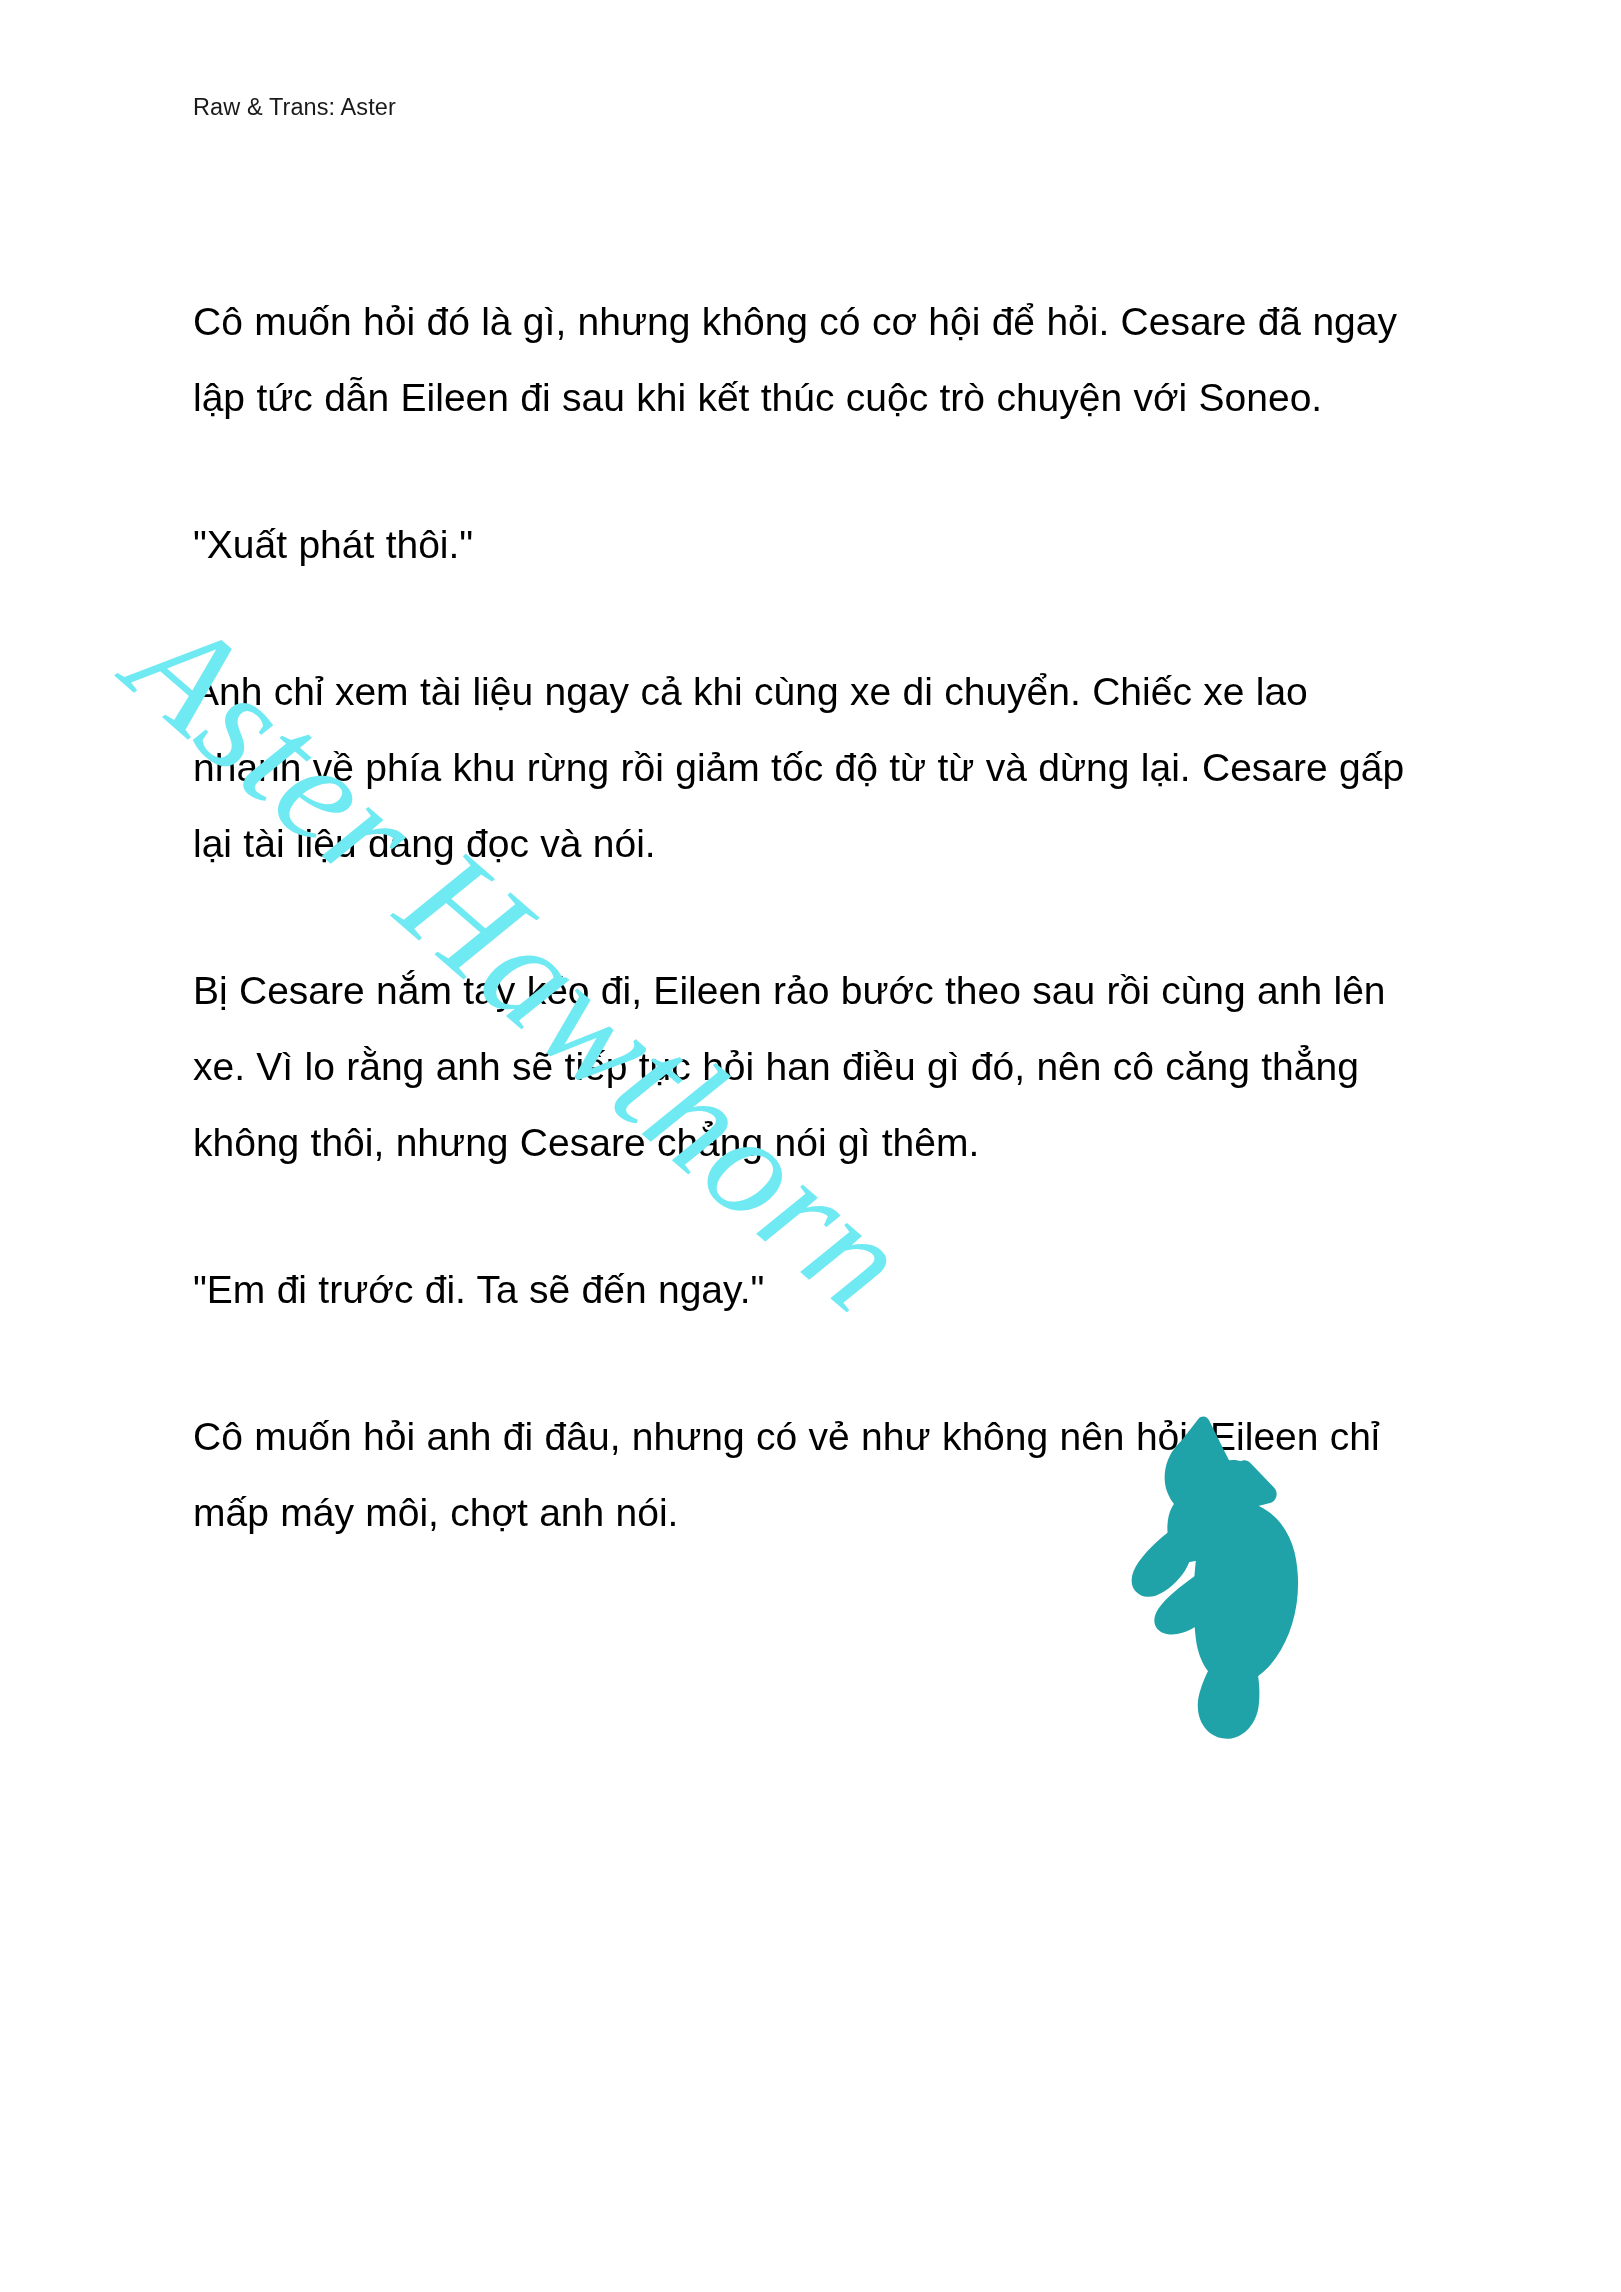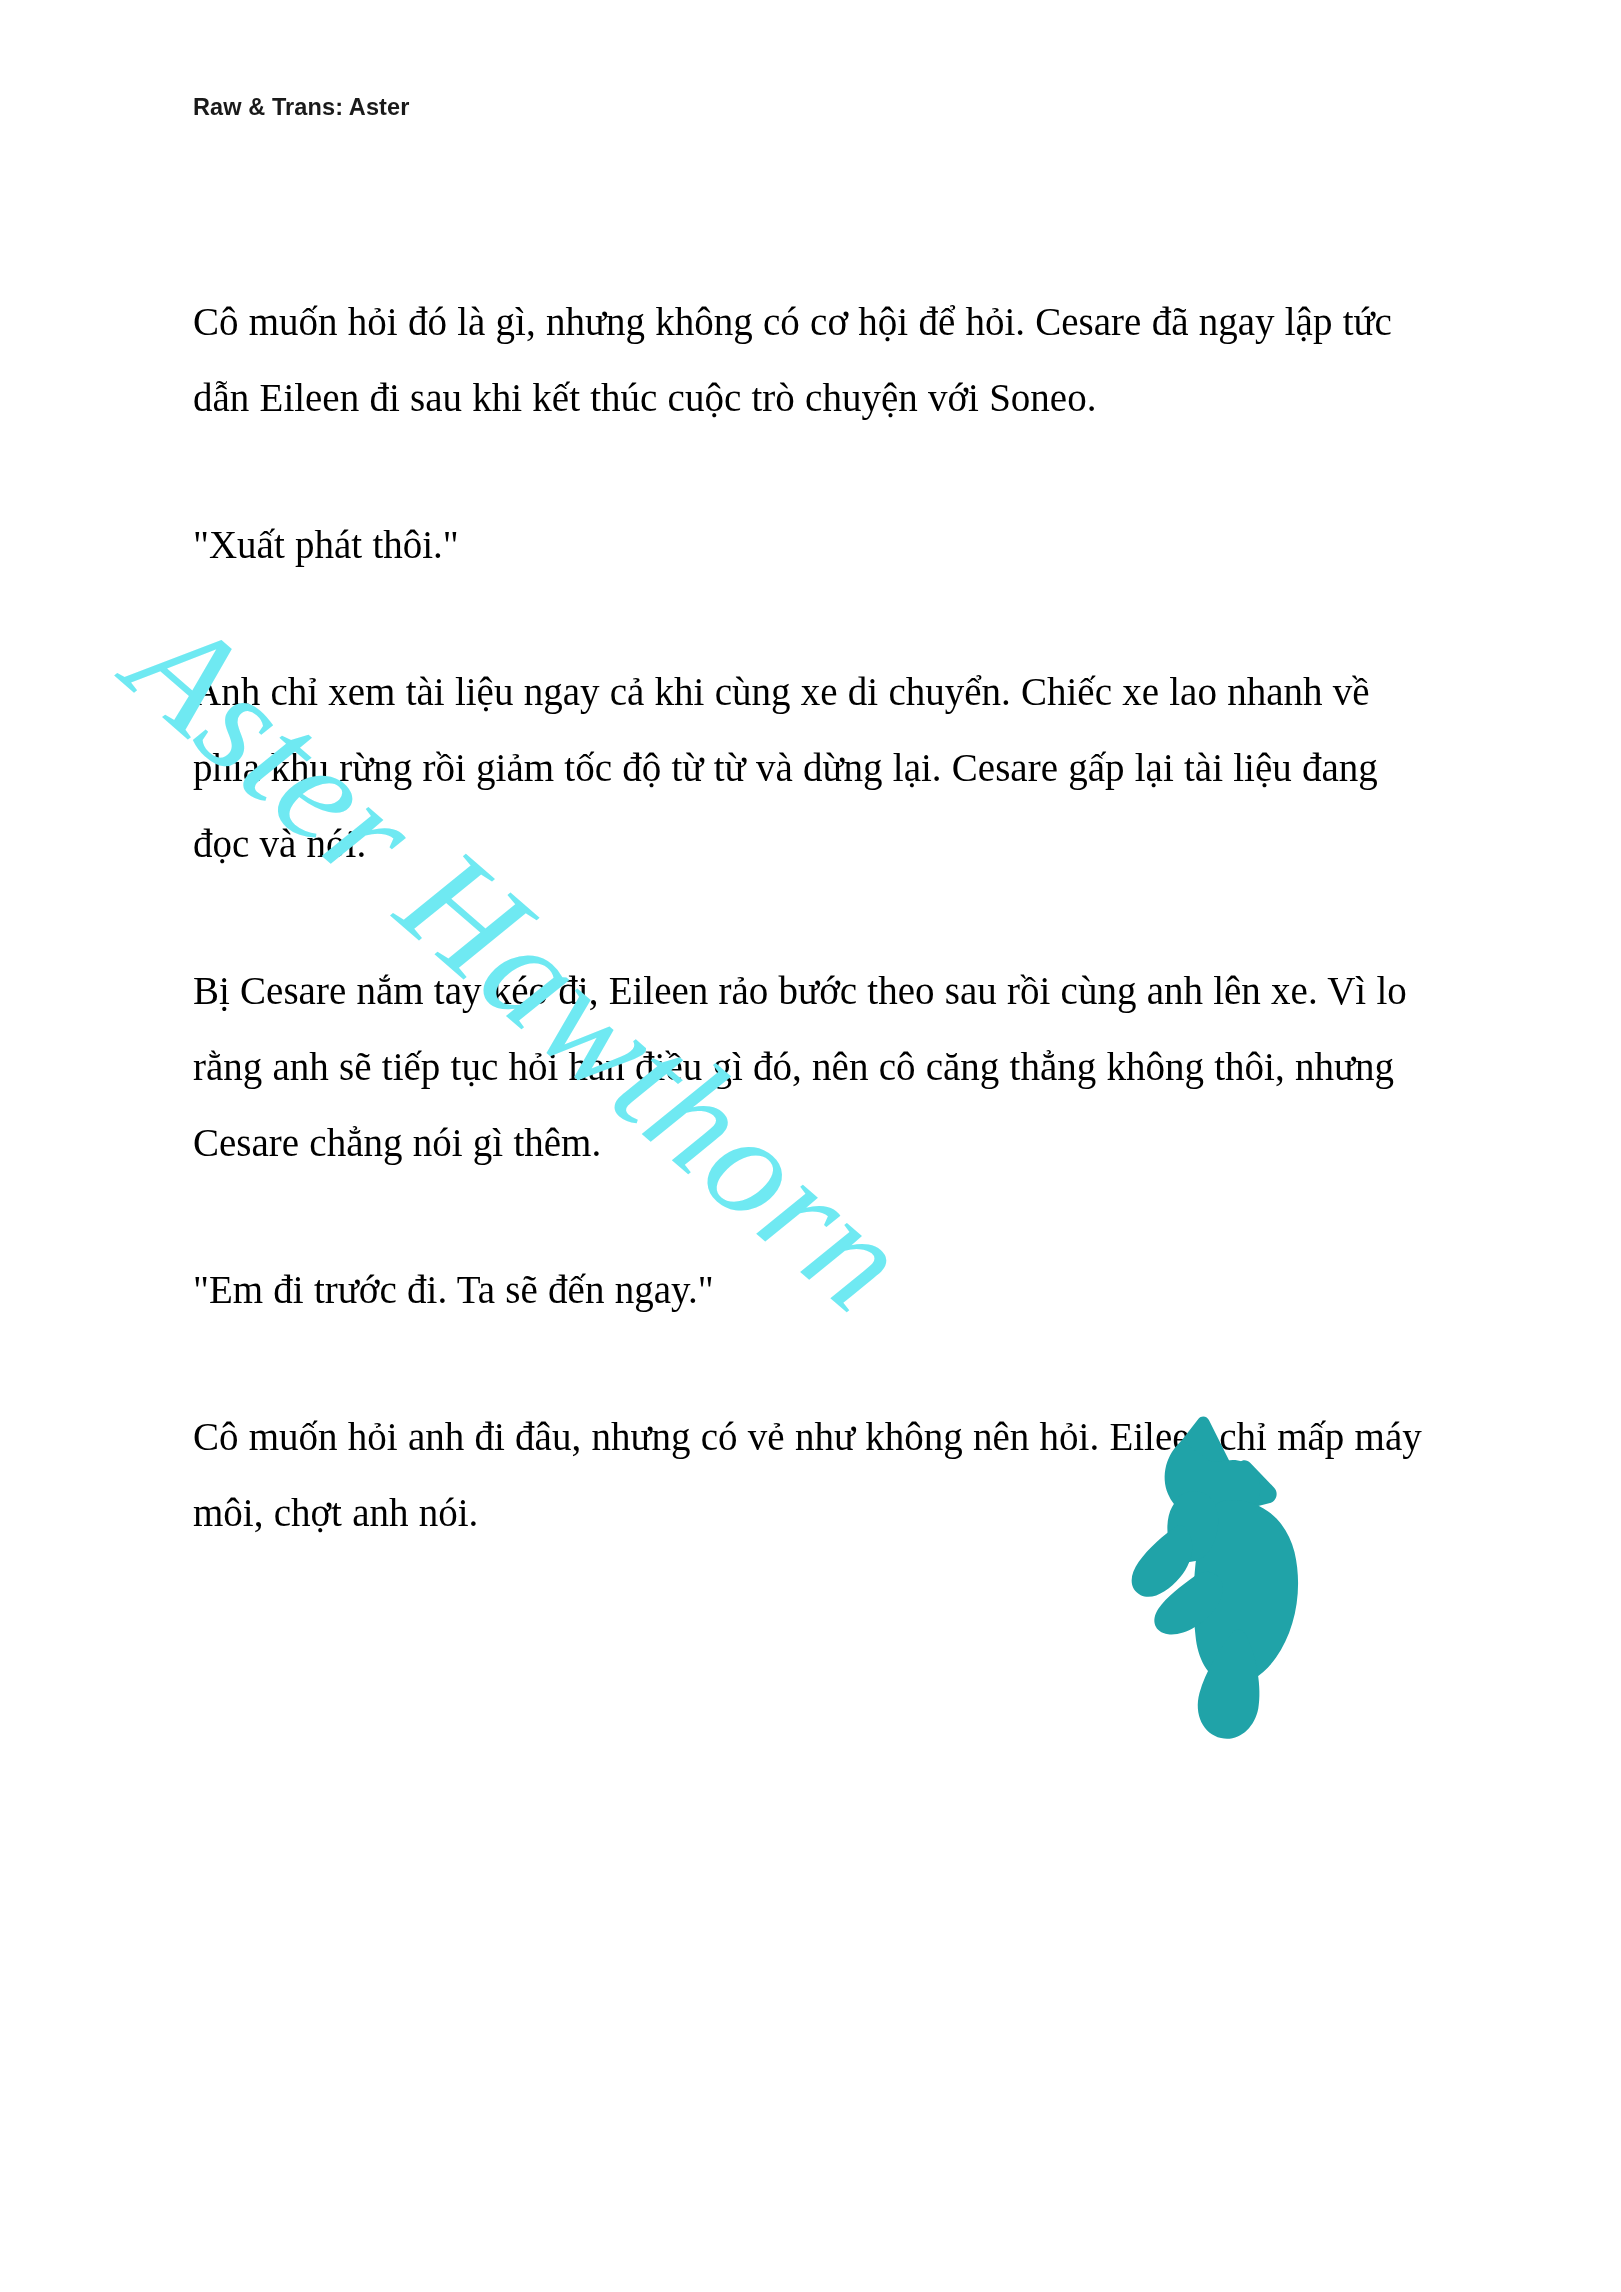--- a/index.html
+++ b/index.html
@@ -20,21 +20,21 @@
     box-sizing: border-box;
   }
 
   
   .doc-header {
     position: absolute;
     left: 193px;
     top: 94px;
     font-family: "Liberation Sans", "DejaVu Sans", sans-serif;
     font-size: 23.5px;
-    font-weight: 700;
+    font-weight: 400;
     color: #1a1a1a;
     letter-spacing: 0.1px;
     white-space: nowrap;
   }
 
   
   .watermark-layer {
     position: absolute;
     left: 0;
     top: 0;
@@ -71,21 +71,21 @@
 
   
   .body-text {
     position: absolute;
     left: 193px;
     top: 284px;
     width: 1230px;
     z-index: 2;
   }
   .para {
-    font-family: Liberation Serif, serif;
+    font-family: Liberation Sans, sans-serif;
     font-size: 39px;
     line-height: 76px;
     color: #000000;
     margin: 0 0 71px 0;
     text-align: left;
     word-spacing: 0.5px;
   }
   .para:last-child {
     margin-bottom: 0;
   }

